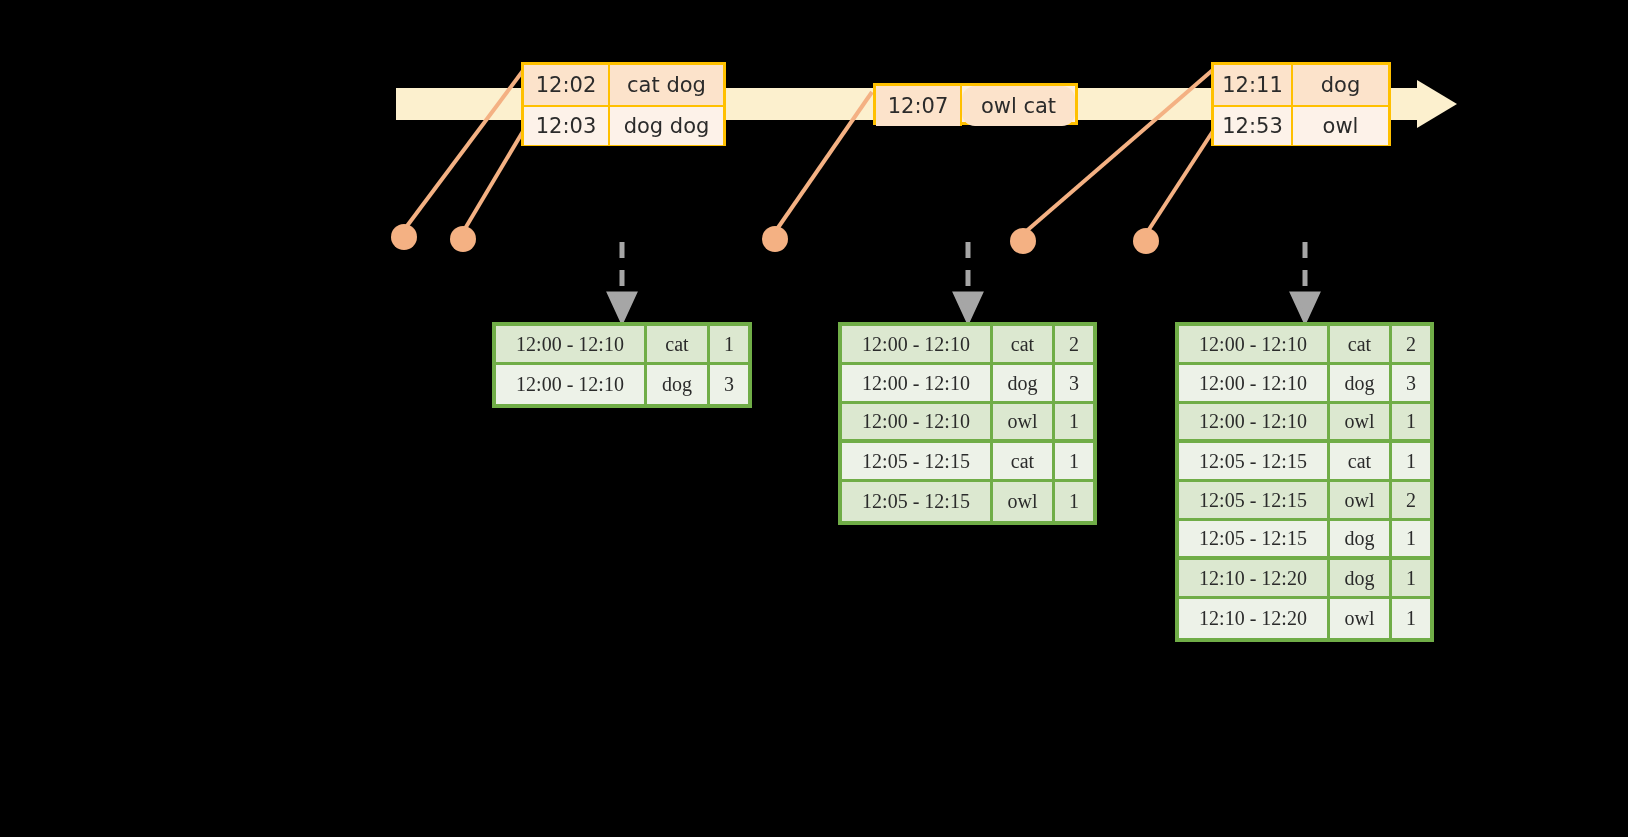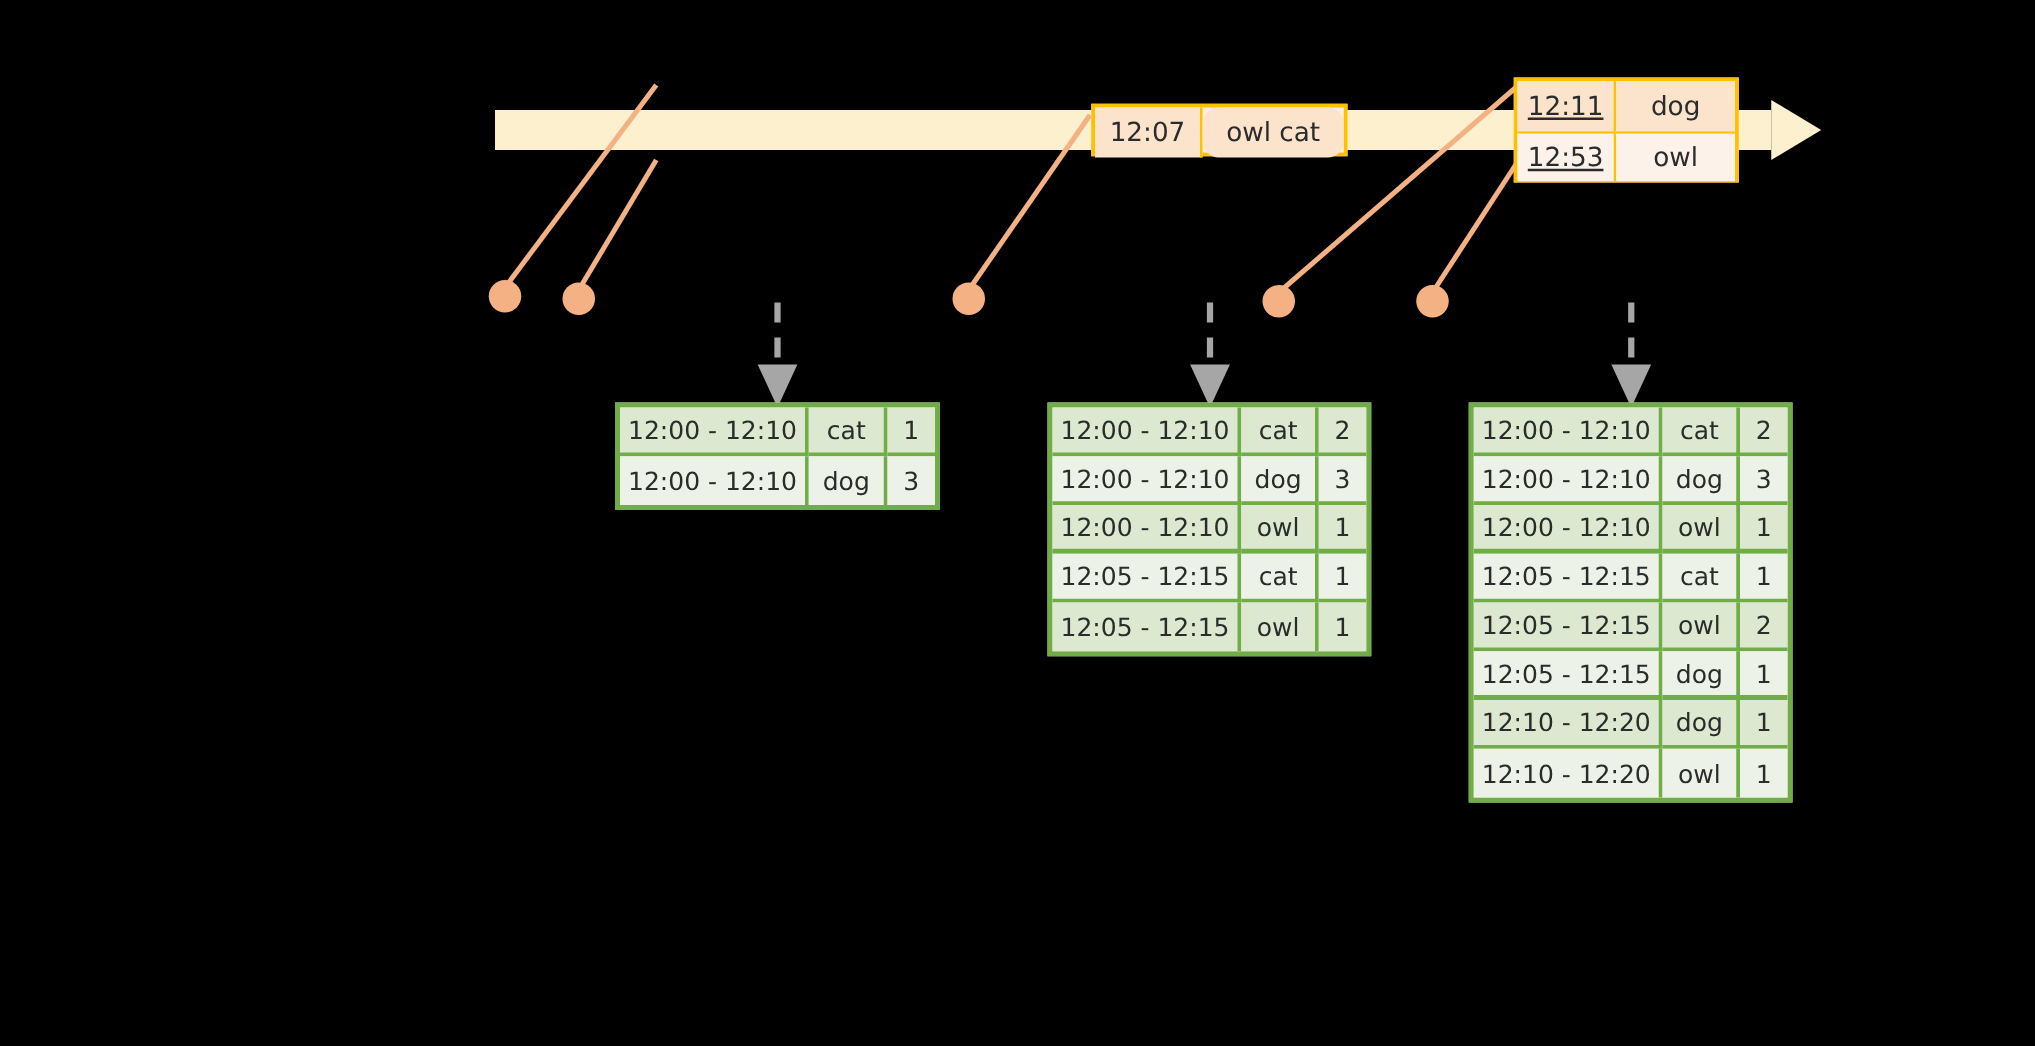--- a/index.html
+++ b/index.html
@@ -77,21 +77,21 @@
   
   #event-box-1 { left: 521px; top: 62px; width: 205px; height: 84px; }
   #event-box-1 .time-cell { width: 86px; }
   #event-box-1 .words-cell { width: 113px; }
 
   #event-box-2 { left: 873px; top: 83px; width: 205px; height: 42px; }
   #event-box-2 .time-cell { width: 86px; }
   #event-box-2 .words-cell { width: 113px; border-radius: 13px; }
 
   #event-box-3 { left: 1211px; top: 62px; width: 180px; height: 84px; }
-  #event-box-3 .time-cell { width: 79px; text-decoration: underline; }
+  #event-box-3 .time-cell { width: 79px; }
   #event-box-3 .words-cell { width: 95px; }
 
   
   .connector-dot {
     position: absolute;
     width: 26px;
     height: 26px;
     border-radius: 50%;
     background: #F4B183;
   }
@@ -112,20 +112,21 @@
   .result-row.shade-light .result-cell { background: #EDF2E8; }
   .result-cell {
     display: flex;
     align-items: center;
     justify-content: center;
     font-size: 20px;
     color: #2b2b2b;
     border-right: 3px solid #70AD47;
     border-bottom: 3px solid #70AD47;
     box-sizing: border-box;
+    font-family: Liberation Serif, serif;
   }
   .result-cell:last-child { border-right: none; }
   .result-row:last-child .result-cell { border-bottom: none; }
   .result-row.group-end .result-cell { border-bottom: 4px solid #70AD47; }
 
   .result-cell.window-cell { flex: 0 0 auto; }
   .result-cell.word-cell   { flex: 0 0 auto; text-align: right; }
   .result-cell.count-cell  { flex: 0 0 auto; }
 
   #result-table-left  { left: 492px; top: 322px; width: 260px; }
@@ -169,20 +170,30 @@
     <g stroke="#A6A6A6" stroke-width="5" fill="#A6A6A6">
       <line x1="622" y1="242" x2="622" y2="296" stroke-dasharray="16 12"></line>
       <polygon points="610,294 634,294 622,320"></polygon>
       <line x1="968" y1="242" x2="968" y2="296" stroke-dasharray="16 12"></line>
       <polygon points="956,294 980,294 968,320"></polygon>
       <line x1="1305" y1="242" x2="1305" y2="296" stroke-dasharray="16 12"></line>
       <polygon points="1293,294 1317,294 1305,320"></polygon>
     </g>
   </svg>
 
+  <div class="event-box" id="event-box-1">
+    <div class="event-row shade-dark">
+      <div class="event-cell time-cell">12:02</div>
+      <div class="event-cell words-cell">cat dog</div>
+    </div>
+    <div class="event-row shade-light">
+      <div class="event-cell time-cell">12:03</div>
+      <div class="event-cell words-cell">dog dog</div>
+    </div>
+  </div>
 
   <div class="event-box" id="event-box-2">
     <div class="event-row shade-dark">
       <div class="event-cell time-cell">12:07</div>
       <div class="event-cell words-cell">owl cat</div>
     </div>
   </div>
 
   <div class="event-box" id="event-box-3">
     <div class="event-row shade-dark">

